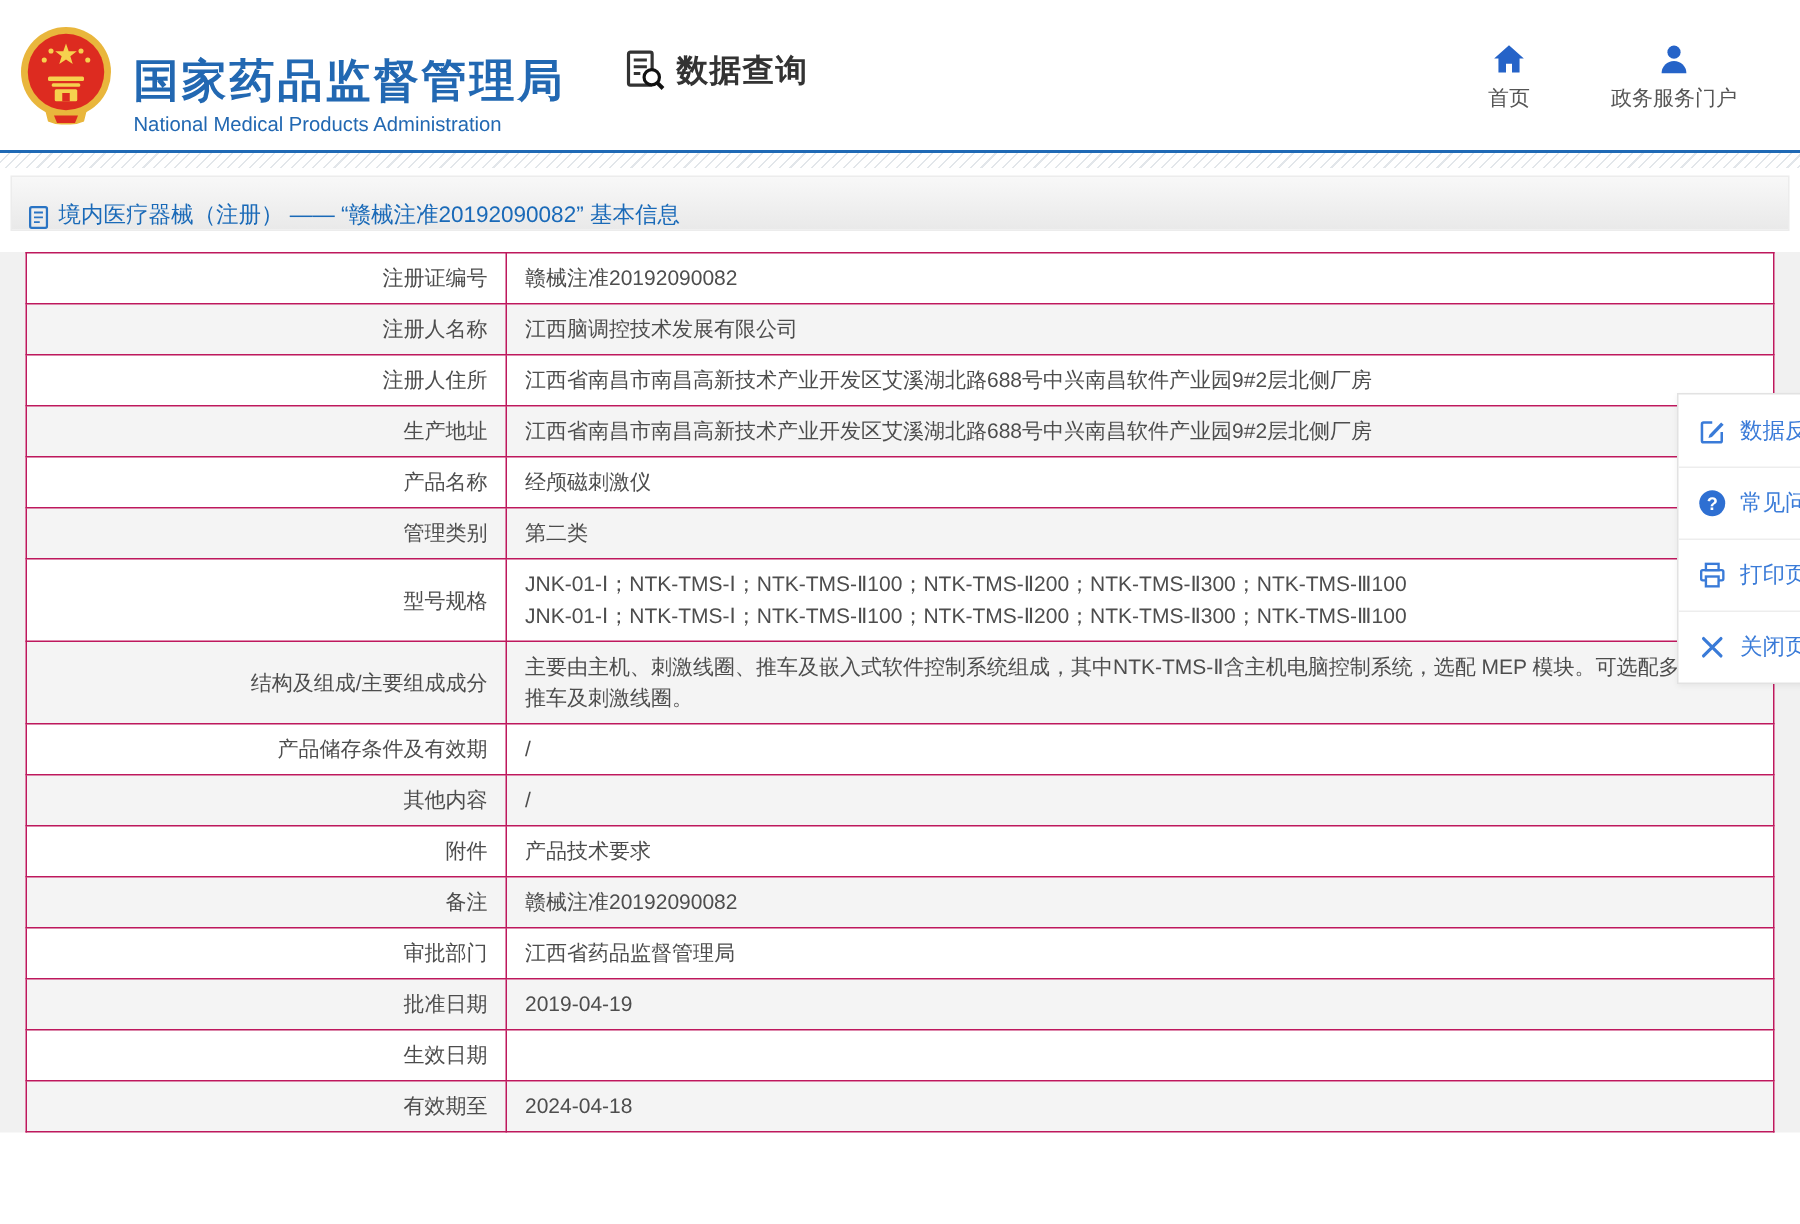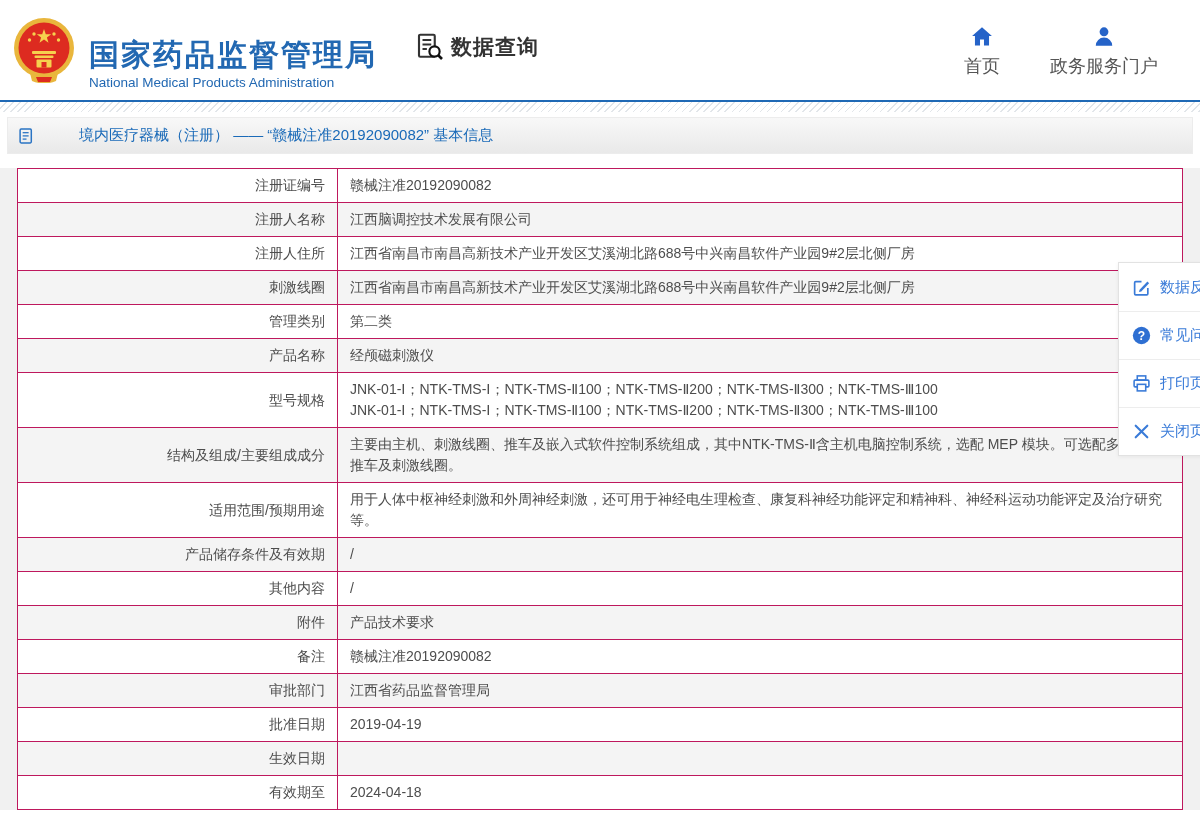--- a/index.html
+++ b/index.html
@@ -10,30 +10,30 @@
   .header { height:100px; display:flex; align-items:center; padding:0 42px 0 12px; background:#fff; }
   .emblem { width:64px; height:66px; flex:0 0 auto; }
   .brand { margin-left:13px; }
   .brand-cn { font-size:30px; font-weight:bold; color:#2268b2; letter-spacing:2px; line-height:34px;margin-top:28px; }
   .brand-en { font-size:13.5px; color:#2268b2; margin-top:3px; }
   .search-entry { display:flex; align-items:center; margin-left:38px; margin-top:-6px; }
   .search-entry .txt { font-size:21px; font-weight:bold; color:#333; margin-left:6px; letter-spacing:1px; }
   .hd-spacer { flex:1; }
   .hd-nav { display:flex; gap:38px; margin-top:4px; }
   .hd-nav-item { display:flex; flex-direction:column; align-items:center; cursor:pointer; min-width:60px; }
-  .hd-nav-item .lab { font-size:18px; color:#555; margin-top:7px; white-space:nowrap; }
+  .hd-nav-item .lab { font-size:14px; color:#555; margin-top:7px; white-space:nowrap; }
 
   
   .blue-line { height:2px; background:#1f69b5; }
   .hatch { height:10px;
     background:repeating-linear-gradient(135deg,#ffffff 0 4px,#e2e6ea 4px 5px); }
 
   
-  .title-bar { margin:5px 7px 0; height:37px; display:flex; align-items:center;
-    background:linear-gradient(#f8f8f8,#e9e9e9); border:1px solid #ececec; padding-left:11px;gap:40px; }
+  .title-bar { margin:5px 7px 0; height:37px; display:flex; align-items:flex-end;
+    background:linear-gradient(#f8f8f8,#e9e9e9); border:1px solid #ececec; padding-left:11px; }
   .title-bar .doc-ic { flex:0 0 auto; margin-right:5px; margin-top:1px; }
   .title-text { font-size:15px; color:#1a6ab8; }
 
   
   .table-wrap { margin-top:14px; background:#f1f1f1; padding:0 17px; }
   table.info { width:100%; border-collapse:collapse; background:#fff; table-layout:fixed; }
   table.info td { border:1px solid #be185d; font-size:14px; line-height:21px;
     padding:6px 12px; color:#4d4d4d; vertical-align:middle; }
   td.lbl { width:320px; text-align:right; color:#4a4a4a; }
   td.val { white-space:pre-line; overflow:hidden; }
@@ -124,51 +124,46 @@
     <td class="lbl">注册人名称</td>
     <td class="val">江西脑调控技术发展有限公司</td>
   </tr>
 
   <tr>
     <td class="lbl">注册人住所</td>
     <td class="val">江西省南昌市南昌高新技术产业开发区艾溪湖北路688号中兴南昌软件产业园9#2层北侧厂房</td>
   </tr>
 
   <tr>
-    <td class="lbl">刺激线圈</td>
+    <td class="lbl">生产地址</td>
     <td class="val">江西省南昌市南昌高新技术产业开发区艾溪湖北路688号中兴南昌软件产业园9#2层北侧厂房</td>
+  </tr>
+
+  <tr>
+    <td class="lbl">产品名称</td>
+    <td class="val">经颅磁刺激仪</td>
   </tr>
 
   <tr>
     <td class="lbl">管理类别</td>
     <td class="val">第二类</td>
-  </tr>
-
-  <tr>
-    <td class="lbl">产品名称</td>
-    <td class="val">经颅磁刺激仪</td>
   </tr>
 
   <tr>
     <td class="lbl">型号规格</td>
     <td class="val">JNK-01-Ⅰ；NTK-TMS-Ⅰ；NTK-TMS-Ⅱ100；NTK-TMS-Ⅱ200；NTK-TMS-Ⅱ300；NTK-TMS-Ⅲ100
 JNK-01-Ⅰ；NTK-TMS-Ⅰ；NTK-TMS-Ⅱ100；NTK-TMS-Ⅱ200；NTK-TMS-Ⅱ300；NTK-TMS-Ⅲ100</td>
   </tr>
 
   <tr>
     <td class="lbl">结构及组成/主要组成成分</td>
     <td class="val">主要由主机、刺激线圈、推车及嵌入式软件控制系统组成，其中NTK-TMS-Ⅱ含主机电脑控制系统，选配 MEP 模块。可选配多种
 推车及刺激线圈。</td>
   </tr>
 
-  <tr>
-    <td class="lbl">适用范围/预期用途</td>
-    <td class="val">用于人体中枢神经刺激和外周神经刺激，还可用于神经电生理检查、康复科神经功能评定和精神科、神经科运动功能评定及治疗研究
-等。</td>
-  </tr>
 
   <tr>
     <td class="lbl">产品储存条件及有效期</td>
     <td class="val">/</td>
   </tr>
 
   <tr>
     <td class="lbl">其他内容</td>
     <td class="val">/</td>
   </tr>

